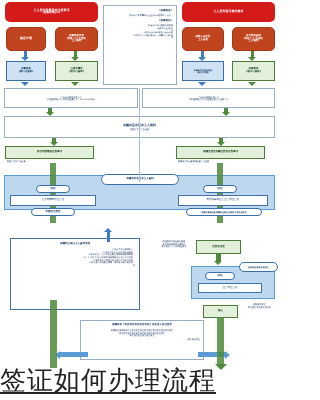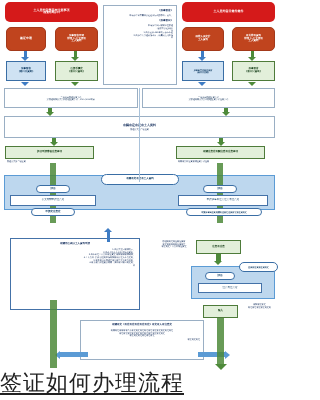--- a/index.html
+++ b/index.html
@@ -48,21 +48,21 @@
                 border-right:4px solid transparent;border-bottom:4px solid #3E7CC4;}
   .arrow-b-head-left{position:absolute;width:0;height:0;border-top:4px solid transparent;
                 border-bottom:4px solid transparent;border-right:5px solid #5B9BD5;}
   .arrow-b-head-right{position:absolute;width:0;height:0;border-top:4px solid transparent;
                 border-bottom:4px solid transparent;border-left:5px solid #5B9BD5;}
   .grn-trunk{position:absolute;background:#4E8A3A;opacity:.85;}
   .vline{position:absolute;background:#A9C2DA;}
 
   .textblock{display:block;text-align:right;line-height:1.3;color:#1F3864;}
   .noteblock{display:block;text-align:center;line-height:1.3;color:#1F3864;}
-  .caption{position:absolute;left:0;bottom:2px;width:100%;font-size:22px;color:#222;
+  .caption{position:absolute;left:0;bottom:2px;width:100%;font-size:26px;color:#222;
            letter-spacing:1px;text-decoration:underline;text-underline-offset:3px;
            font-family:"DejaVu Sans","Liberation Sans",sans-serif;}
   .side-note{position:absolute;color:#1F3864;line-height:1.25;text-align:center;}
 </style>
 </head>
 <body>
 
 <div class="canvas">
 
   <div class="abs hdr-red t3" style="left:5px;top:2px;width:93px;height:20px;">

